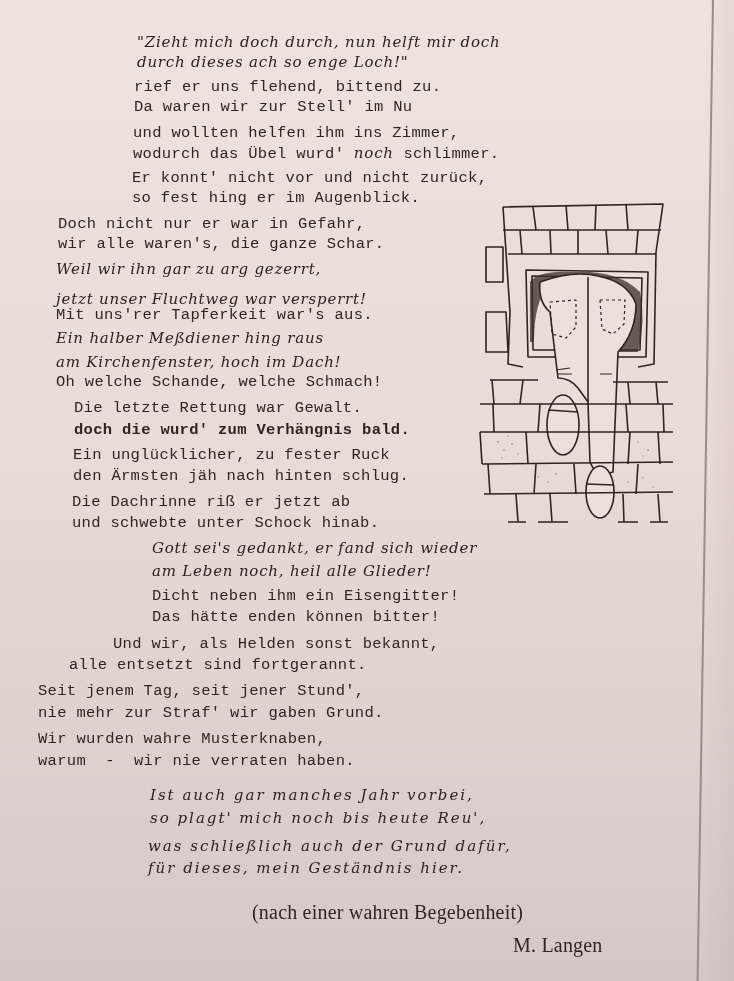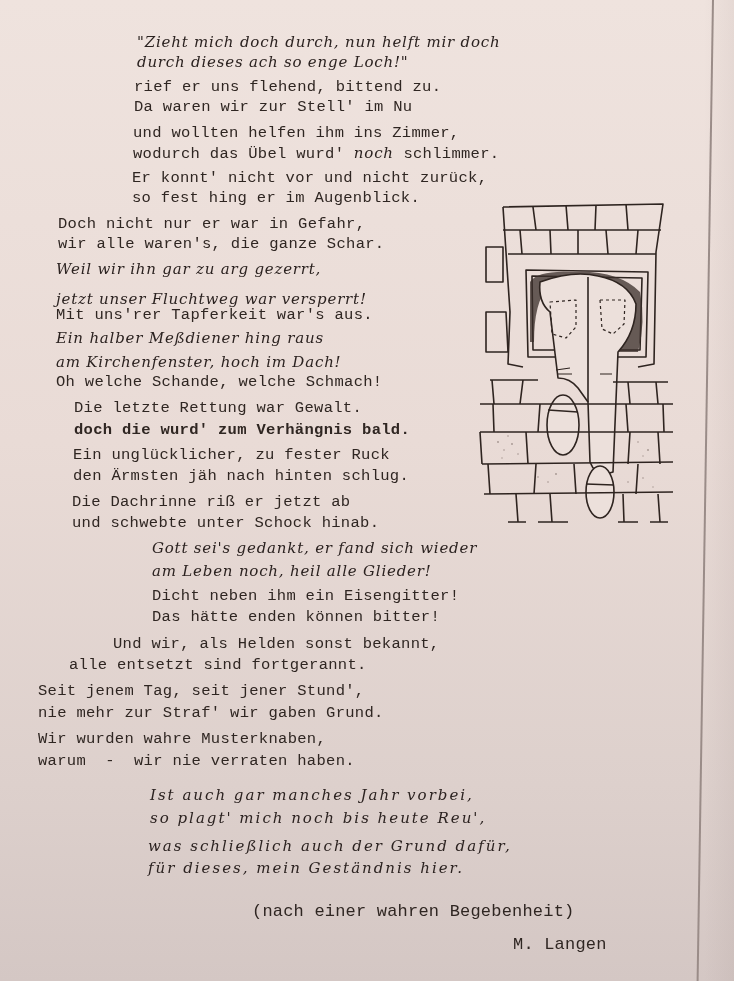--- a/index.html
+++ b/index.html
@@ -21,21 +21,21 @@
     }
     .line {
       position: absolute; white-space: pre; font-size: 15.5px; line-height: 20px;
       letter-spacing: 0.3px;
     }
     .script {
       font-family: "DejaVu Serif", serif; font-style: italic;
       font-size: 15px; letter-spacing: 0.8px; color: #2b2220;
     }
     .serif {
-      font-family: Liberation Mono, monospace; font-size: 17px; letter-spacing: 0.2px;
+      font-family: Liberation Serif, serif; font-size: 20px; letter-spacing: 0.2px;
     }
     .illustration {
       position: absolute; left: 478px; top: 192px; width: 200px; height: 340px;
     }
   </style>
 </head>
 <body>
 
 <div class="page-edge"></div>
 <div class="page-edge-line"></div>

